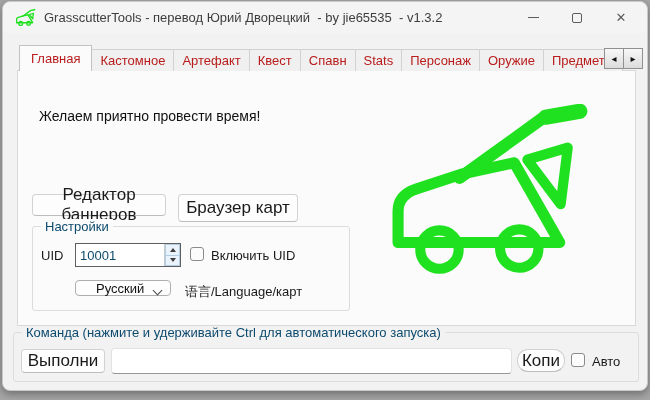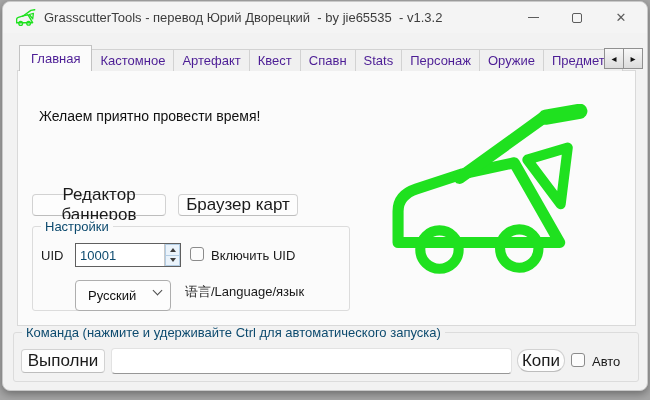--- a/index.html
+++ b/index.html
@@ -13,53 +13,53 @@
              padding-left:13px; border-radius:8px 8px 0 0; background:#f4f4f4; }
   .app-icon svg{ width:20px; height:17px; display:block; }
   .title{ margin-left:8px; font-size:13px; color:#3d3d3d; white-space:pre; }
   .winbtns{ position:absolute; right:4px; top:0; height:31px; display:flex; }
   .winbtn{ width:44px; height:31px; display:flex; align-items:center; justify-content:center; cursor:default; }
   .min-glyph{ width:11px; height:1px; background:#5c5c5c; }
   .max-glyph{ width:10px; height:10px; border:1px solid #5c5c5c; border-radius:2px; }
   .close-glyph{ font-size:13px; color:#5c5c5c; line-height:1; }
   
   .tabstrip{ position:absolute; left:16px; top:43px; height:26px; display:flex; align-items:flex-end; z-index:3; }
-  .tab{ height:22px; line-height:21px; padding:0 8px; font-size:13px; color:#4c1d95; background:#f0f0f0;
+  .tab{ height:22px; line-height:21px; padding:0 8px; font-size:13px; color:#b91c1c; background:#f0f0f0;
         border:1px solid #d2d2d2; border-bottom:none; margin-left:-1px; white-space:nowrap; }
   .tab.active{ height:26px; line-height:25px; padding:0 11px; background:var(--panel);
                border-color:#c2c2c2; margin-left:0; position:relative; z-index:4; }
   .tab-scroll{ position:absolute; left:602px; top:46px; display:flex; z-index:3; }
   .scrollbtn{ width:20px; height:21px; background:linear-gradient(#f8f8f8,#dcdcdc); border:1px solid #909090;
               display:flex; align-items:center; justify-content:center; font-size:10px; color:#111; margin-left:-1px; }
   
   .tabpage{ position:absolute; left:14px; top:68px; width:619px; height:256px; background:var(--panel);
             border:1px solid #d9d9d9; z-index:2; }
   .welcome{ position:absolute; left:21px; top:37px; font-size:14px; color:#101010; }
   .logo{ position:absolute; left:374px; top:33px; width:202px; height:172px; }
   .btn{ position:absolute; background:#fdfdfd; border:1px solid #d2d2d2; border-bottom-color:#bdbdbd;
         border-radius:4px; font-size:17px; color:#1a1a1a; display:flex; align-items:center; justify-content:center; }
   .btn-banner{ left:14px; top:123px; width:134px; height:22px; }
-  .btn-map{ left:160px; top:123px; width:120px; height:22px; }
+  .btn-map{ left:160px; top:123px; width:120px; height:28px; }
   
   .groupbox{ position:absolute; border:1px solid #dcdcdc; border-radius:3px; }
   .grouplabel{ position:absolute; left:8px; top:-8px; font-size:13px; color:#0c4a6e; padding:0 4px; white-space:nowrap; }
   .settings{ left:14px; top:155px; width:318px; height:85px; }
   .settings .grouplabel{ background:var(--panel); }
   .label13{ position:absolute; font-size:13px; color:#1a1a1a; white-space:nowrap; }
   .uid-wrap{ position:absolute; left:42px; top:16px; width:106px; height:24px; border:1px solid #5f5f5f;
              background:#fff; display:flex; }
   .uid-input{ flex:1; border:none; outline:none; background:transparent; font-size:13px; padding-left:4px; color:#0c4a6e; min-width:0; }
   .spinner{ width:16px; display:flex; flex-direction:column; border-left:1px solid #c9c9c9; }
   .spin{ flex:1; background:#eaf3fb; border:1px solid #b3cde4; display:flex; align-items:center; justify-content:center; }
   .spin.up{ border-bottom-width:0; }
   .tri-up{ width:0; height:0; border-left:3px solid transparent; border-right:3px solid transparent; border-bottom:4px solid #3d3d3d; }
   .tri-down{ width:0; height:0; border-left:3px solid transparent; border-right:3px solid transparent; border-top:4px solid #3d3d3d; }
   .checkbox{ position:absolute; width:14px; height:14px; border:1px solid #8b8b8b; border-radius:3px; background:#fcfcfc; }
-  .combo{ position:absolute; left:42px; top:53px; width:96px; height:31px; background:#fdfdfd; border:1px solid #aeaeae;
-          border-radius:4px; font-size:13px; color:#111; display:flex; align-items:center; padding-left:12px; }
+  .combo{ position:absolute; left:42px; top:53px; width:96px; height:16px; background:#fdfdfd; border:1px solid #aeaeae;
+          border-radius:4px; font-size:13px; color:#111; display:flex; align-items:center; padding-left:20px; }
   .chev{ position:absolute; right:9px; top:6px; width:7px; height:7px; border-right:1.4px solid #4c4c4c;
          border-bottom:1.4px solid #4c4c4c; transform:rotate(45deg); }
   
   .command{ left:10px; top:330px; width:626px; height:50px; }
   .command .grouplabel{ background:var(--winbg); }
   .cmd-run{ left:7px; top:16px; width:84px; height:24px; }
   .cmd-input{ position:absolute; left:97px; top:15px; width:401px; height:26px; background:#fff; border:1px solid #e2e2e2;
               border-bottom:1px solid #979797; border-radius:4px; font-size:13px; padding:0 6px; outline:none; color:#111; }
   .cmd-copy{ left:503px; top:16px; width:48px; height:23px;border-radius:11px; }
   .logo-stroke{ fill:none; stroke:var(--logo-green); stroke-linecap:round; stroke-linejoin:round; }
@@ -146,21 +146,21 @@
           </div>
         </div>
 
         <div class="checkbox" style="left:157px; top:20px;"></div>
         <span class="label13" style="left:178px; top:21px;">Включить UID</span>
 
         <div class="combo">
           <span>Русский</span>
           <span class="chev"></span>
         </div>
-        <span class="label13" style="left:152px; top:56px;">语言/Language/язык</span>
+        <span class="label13" style="left:152px; top:56px;">语言/Language/карт</span>
       </div>
     </div>
 
     <div class="groupbox command">
       <span class="grouplabel">Команда (нажмите и удерживайте Ctrl для автоматического запуска)</span>
       <button class="btn cmd-run">Выполни</button>
       <input class="cmd-input" style="">
       <button class="btn cmd-copy">Копи</button>
       <div class="checkbox" style="left:557px; top:20px;"></div>
       <span class="label13" style="left:578px; top:21px;">Авто</span>

